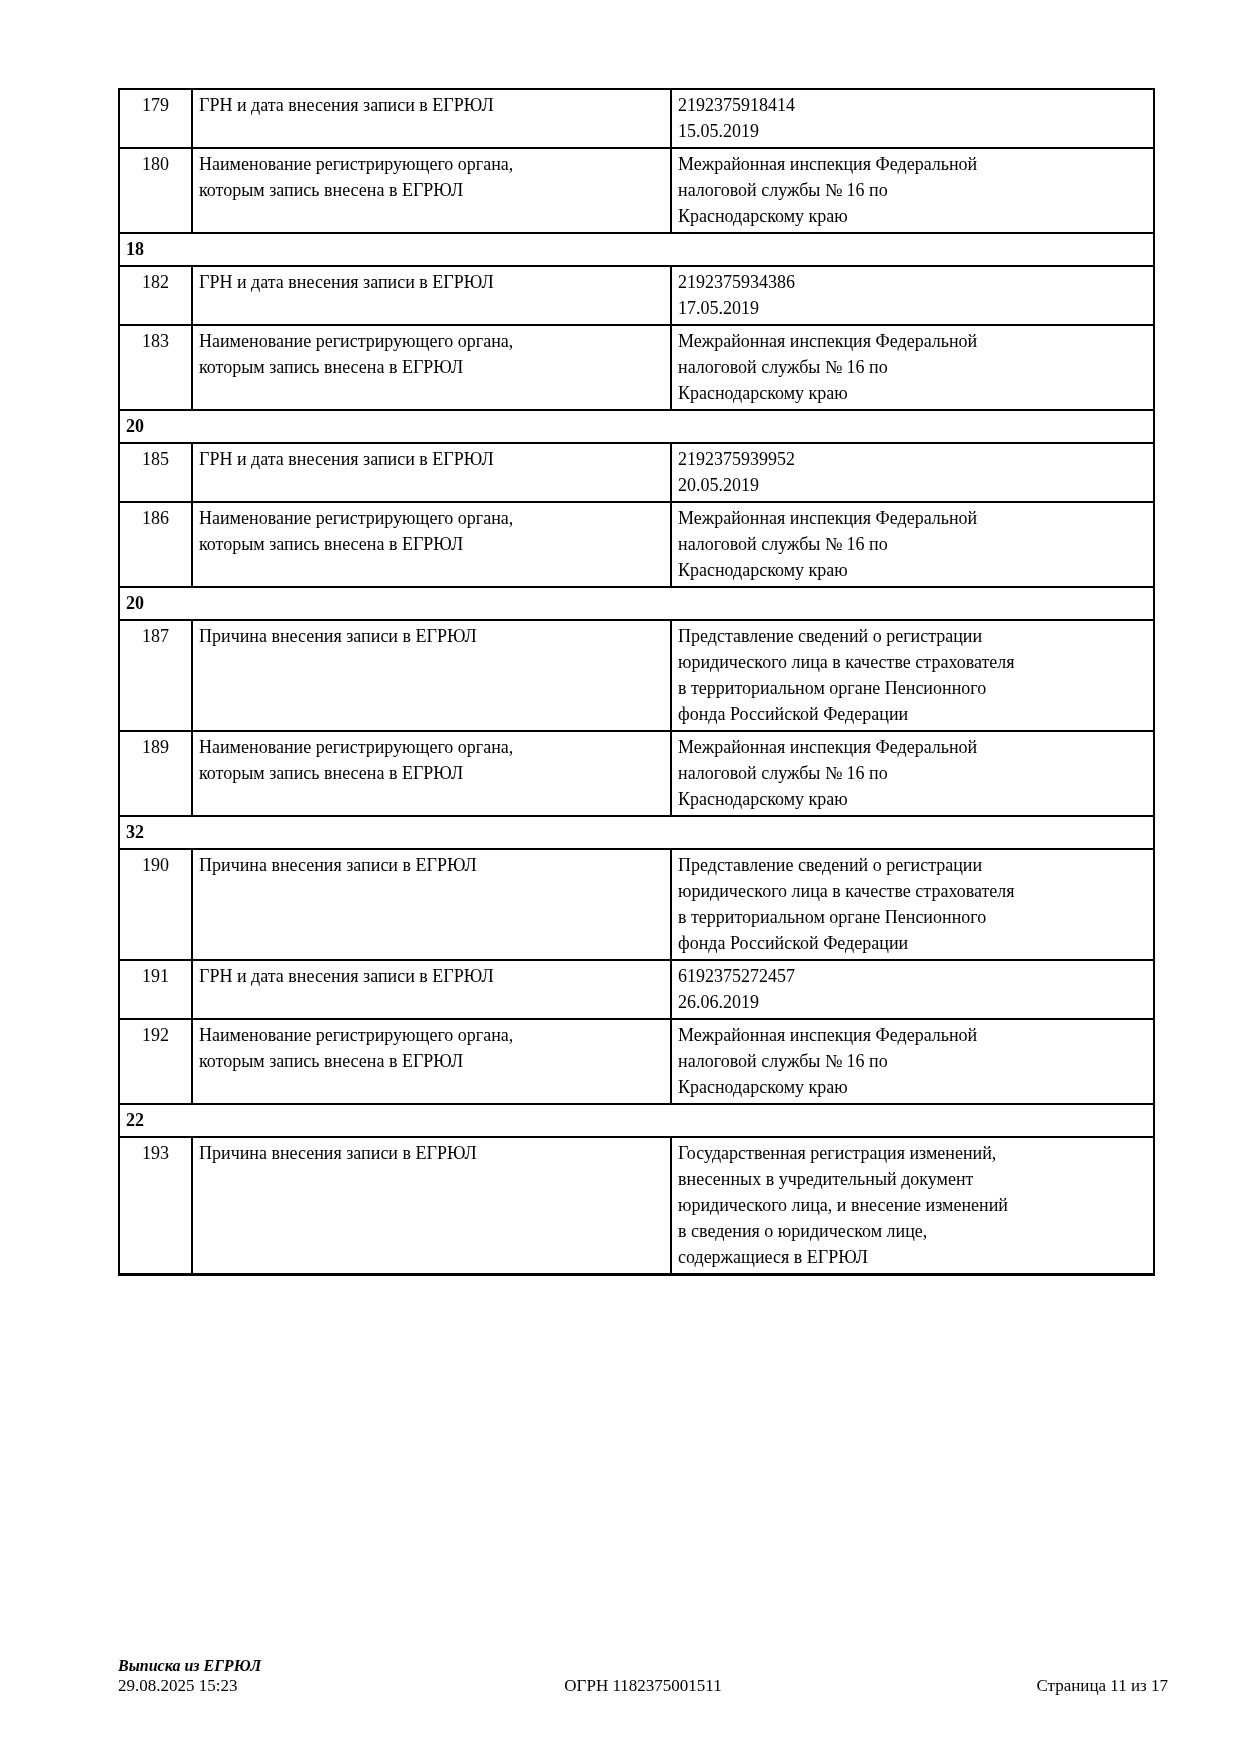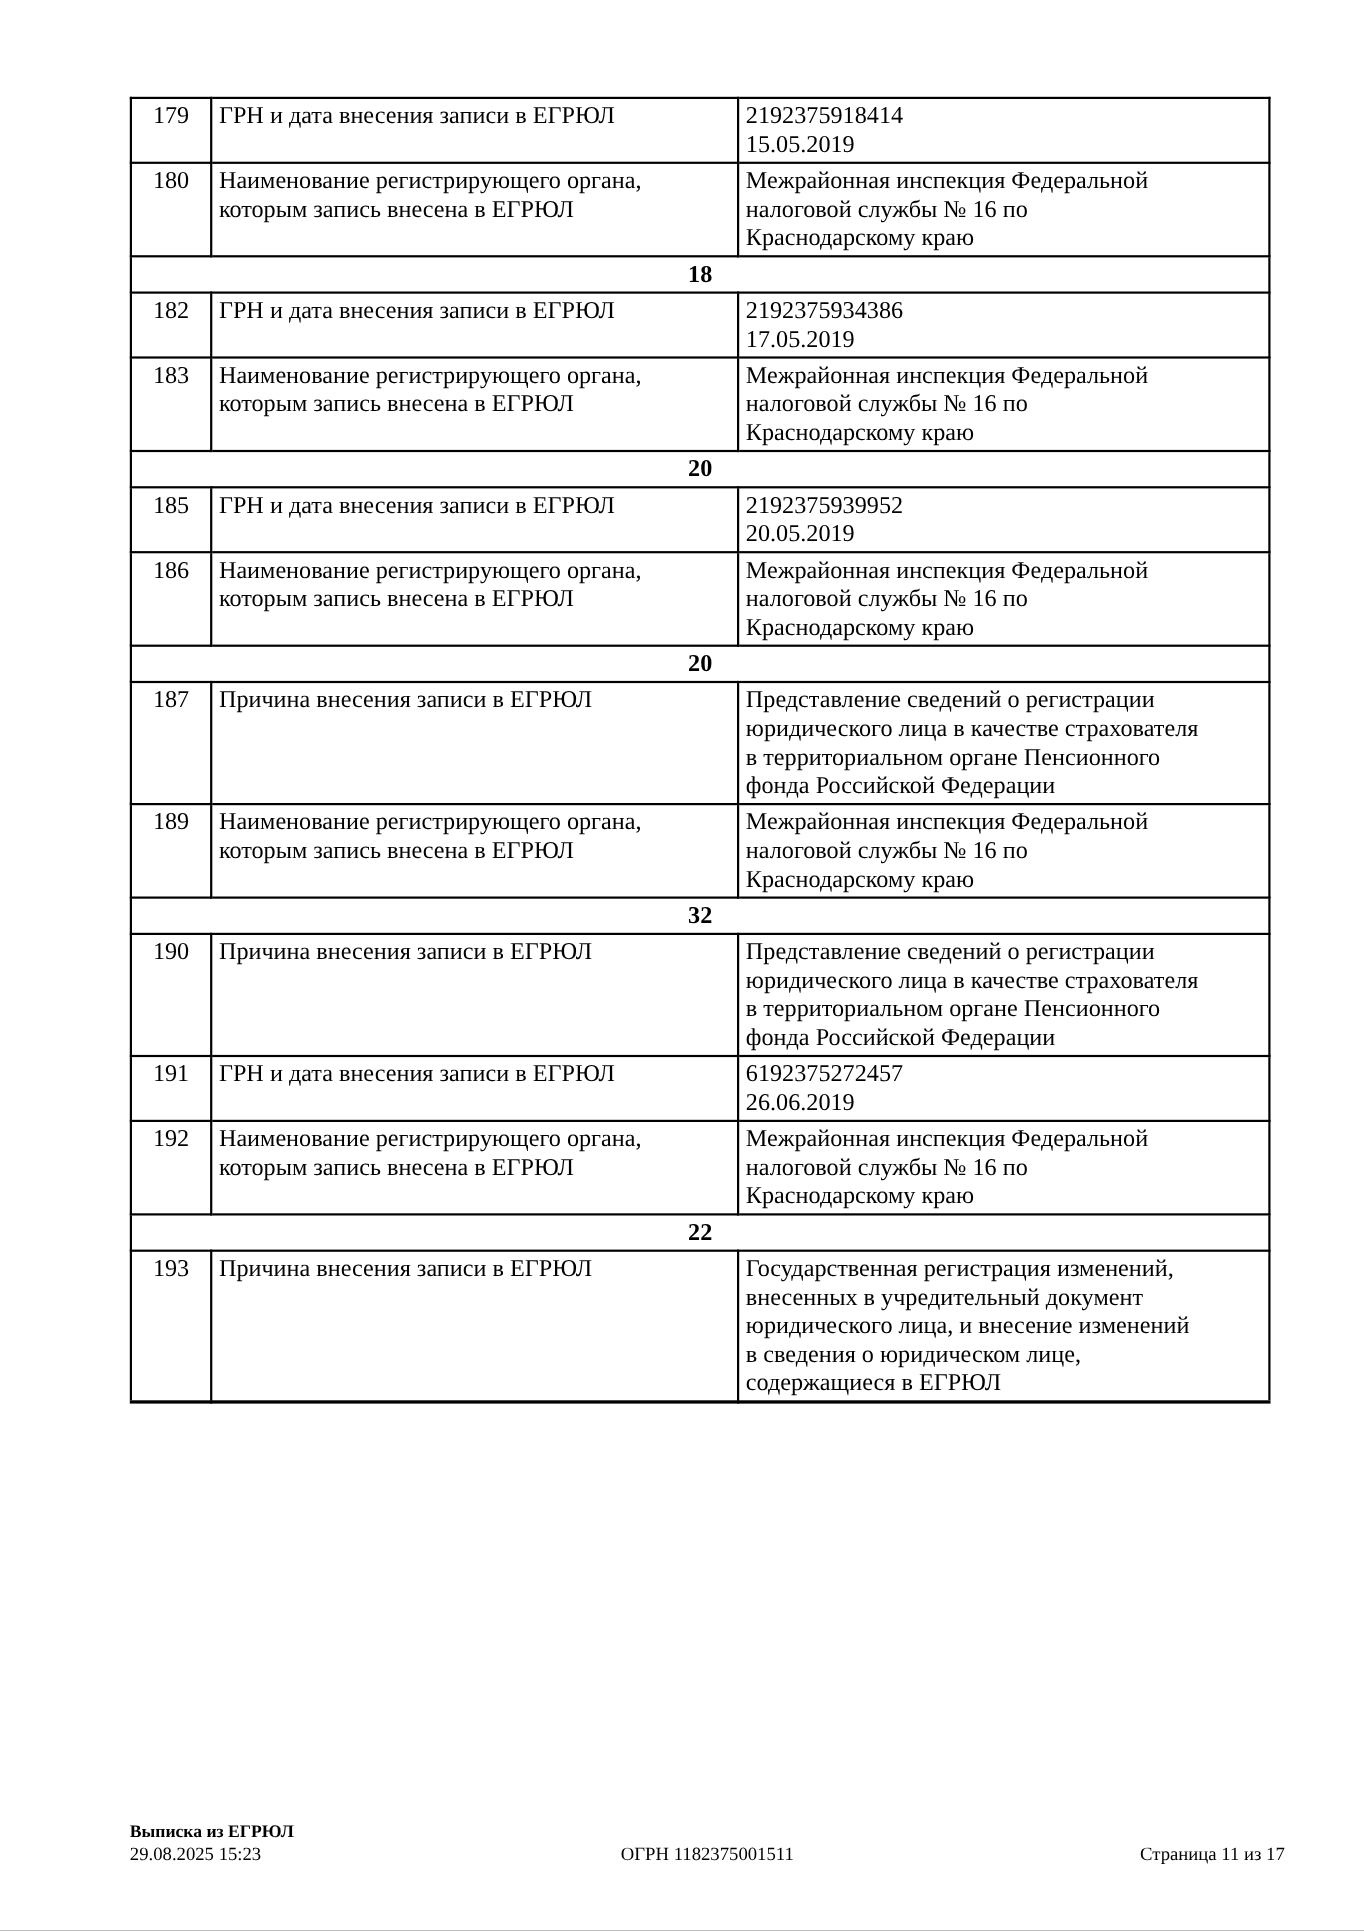--- a/index.html
+++ b/index.html
@@ -22,50 +22,50 @@
     table-layout: fixed;
     border: 2px solid #000;
     border-bottom-width: 3px;
   }
   col.c-num   { width: 73px; }
   col.c-label { width: 479px; }
   col.c-value { width: 483px; }
   td {
     border: 2px solid #000;
     vertical-align: top;
-    font-size: 22px;
+    font-size: 18px;
     line-height: 26px;
     padding: 2px 6px 3px 6px;
     white-space: pre-line;
     word-wrap: break-word;
   }
   td.cell-num {
     text-align: center;
     padding-left: 2px;
     padding-right: 2px;
     white-space: normal;
   }
   td.section {
-    text-align: center;
+    text-align: left;
     font-weight: bold;
     white-space: normal;
     line-height: 26px;
     padding: 2px 6px 3px 6px;
   }
   .footer {
     position: absolute;
     left: 118px;
     top: 1652px;
     width: 1050px;
     height: 44px;
     font-size: 17px;
     line-height: 20px;
   }
   .f-left  { position: absolute; left: 0; bottom: 0; }
-  .f-title { font-weight: bold; font-size: 16px; }
+  .f-title { font-weight: bold; font-size: 16px; font-style: italic; }
   .f-center { position: absolute; left: 50%; transform: translateX(-50%); bottom: 0; }
   .f-right  { position: absolute; right: 0; bottom: 0; }
 </style>
 </head>
 <body>
 
 <div class="page">
 
   <table class="records">
     <colgroup>

